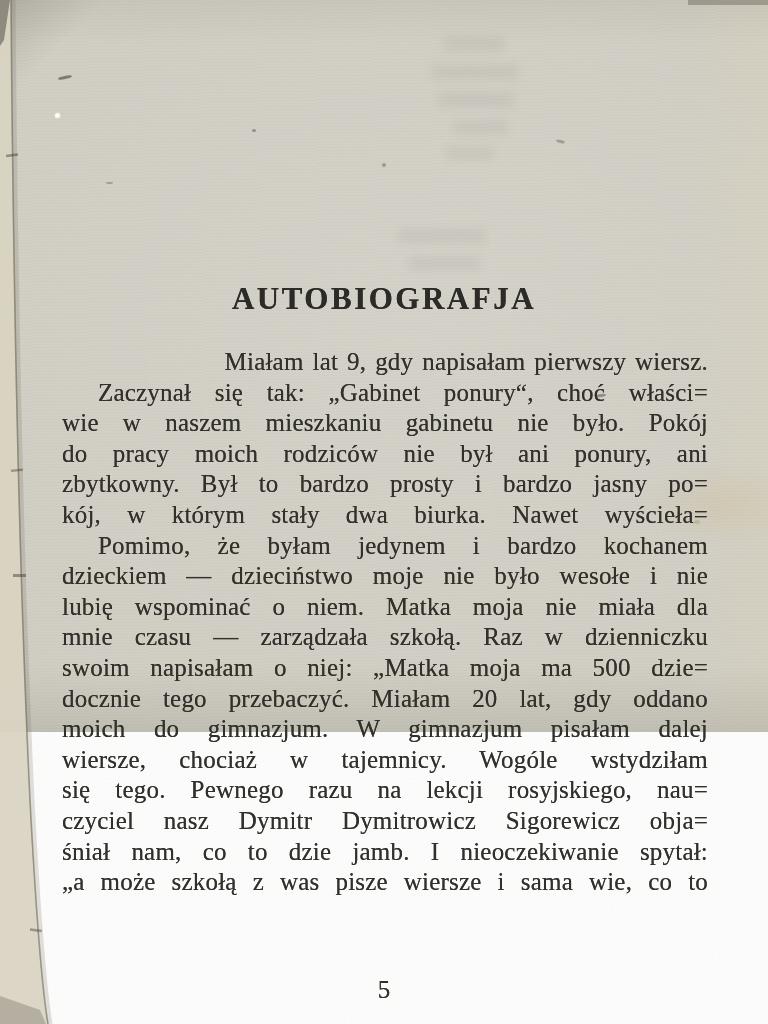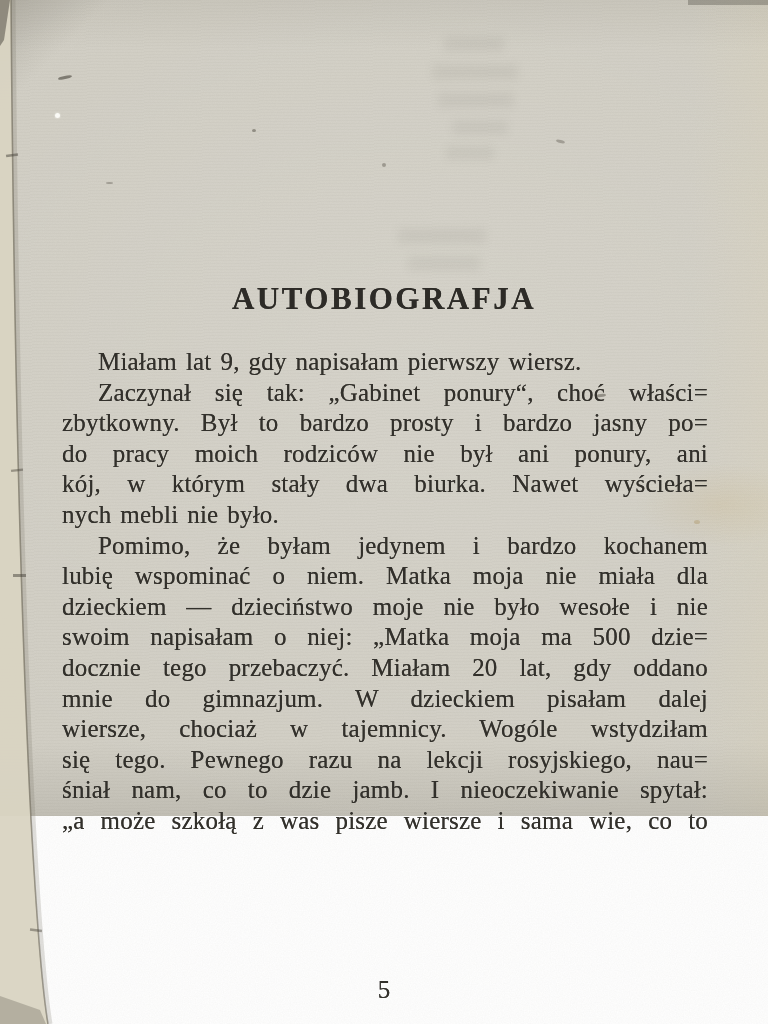--- a/index.html
+++ b/index.html
@@ -3,21 +3,21 @@
 <meta charset="utf-8">
 <style>
   html, body {
     margin: 0; padding: 0;
     width: 768px; height: 1024px;
     overflow: hidden;
     font-family: "Liberation Serif", "DejaVu Serif", serif;
   }
   .photo {
     position: relative;
-    width: 768px; height: 816px;
+    width: 768px; height: 732px;
     background:
       radial-gradient(ellipse 900px 700px at 55% 45%, rgba(255,255,255,0.10), rgba(255,255,255,0) 70%),
       linear-gradient(135deg, rgba(70,66,58,0.20) 0%, rgba(70,66,58,0) 7%),
       linear-gradient(0deg,   rgba(95,92,82,0.14) 0%, rgba(95,92,82,0) 9%),
       linear-gradient(180deg, rgba(120,115,100,0.10) 0%, rgba(120,115,100,0) 6%),
       linear-gradient(270deg, rgba(225,214,180,0.22) 0%, rgba(225,214,180,0) 10%),
       repeating-linear-gradient(179deg, rgba(0,0,0,0.015) 0 1px, rgba(255,255,255,0.012) 1px 3px),
       #d2cfc5;
   }
   .grain { position: absolute; left: 0; top: 0; pointer-events: none; }
@@ -57,21 +57,21 @@
     position: absolute;
     left: 62px; top: 347px;
     width: 646px;
     font-size: 25px;
     line-height: 30.6px;
     word-spacing: 2.5px;
     letter-spacing: 0.2px;
     text-shadow: 0 0 0.6px rgba(50,48,43,0.8);
   }
   .line { height: 30.6px; overflow: hidden; white-space: normal; }
-  .line.indent { text-indent: 36px; }
+  .line.indent { text-indent: 36px; text-align: right; }
   .line.justify { text-align: justify; }
   .line.justify::after { content: ""; display: inline-block; width: 100%; }
 
   .page-number {
     position: absolute;
     top: 976px; left: 0; width: 100%;
     text-align: center;
     font-size: 25px;
     color: #33312c;
     text-shadow: 0 0 0.6px rgba(50,48,43,0.8);
@@ -122,31 +122,33 @@
   <div class="speck" style="left:106px; top:182px; width:7px;  height:2px; background:rgba(90,86,75,0.4);"></div>
   <div class="speck" style="left:694px; top:520px; width:6px;  height:4px; background:rgba(160,130,70,0.30);"></div>
 
   <div class="vignette"></div>
 
   <div class="content">
     <h1 class="title">AUTOBIOGRAFJA</h1>
     <div class="text-block">
         <div class="line indent">Miałam lat 9, gdy napisałam pierwszy wiersz.</div>
         <div class="line indent justify">Zaczynał się tak: „Gabinet ponury“, choć właści=</div>
+        <div class="line justify">wie w naszem mieszkaniu gabinetu nie było. Pokój</div>
+        <div class="line justify">do pracy moich rodziców nie był ani ponury, ani</div>
         <div class="line justify">zbytkowny. Był to bardzo prosty i bardzo jasny po=</div>
-        <div class="line justify">do pracy moich rodziców nie był ani ponury, ani</div>
         <div class="line justify">kój, w którym stały dwa biurka. Nawet wyścieła=</div>
-        <div class="line">nych mebli nie było.</div>
         <div class="line indent justify">Pomimo, że byłam jedynem i bardzo kochanem</div>
+        <div class="line justify">dzieckiem — dzieciństwo moje nie było wesołe i nie</div>
         <div class="line justify">lubię wspominać o niem. Matka moja nie miała dla</div>
-        <div class="line justify">dzieckiem — dzieciństwo moje nie było wesołe i nie</div>
+        <div class="line justify">mnie czasu — zarządzała szkołą. Raz w dzienniczku</div>
         <div class="line justify">swoim napisałam o niej: „Matka moja ma 500 dzie=</div>
         <div class="line justify">docznie tego przebaczyć. Miałam 20 lat, gdy oddano</div>
-        <div class="line justify">mnie do gimnazjum. W dzieckiem pisałam dalej</div>
+        <div class="line justify">moich do gimnazjum. W gimnazjum pisałam dalej</div>
         <div class="line justify">wiersze, chociaż w tajemnicy. Wogóle wstydziłam</div>
         <div class="line justify">się tego. Pewnego razu na lekcji rosyjskiego, nau=</div>
+        <div class="line justify">czyciel nasz Dymitr Dymitrowicz Sigorewicz obja=</div>
         <div class="line justify">śniał nam, co to dzie jamb. I nieoczekiwanie spytał:</div>
         <div class="line justify">„a może szkołą z was pisze wiersze i sama wie, co to</div>
       </div>
     <div class="page-number">5</div>
   </div>
 
 </div>
 
 </body></html>

